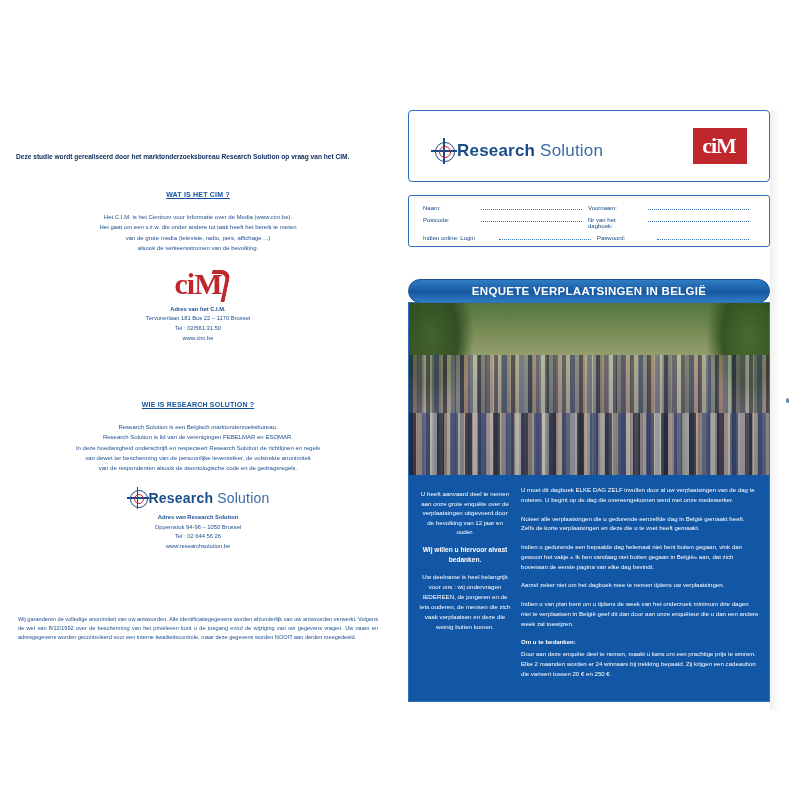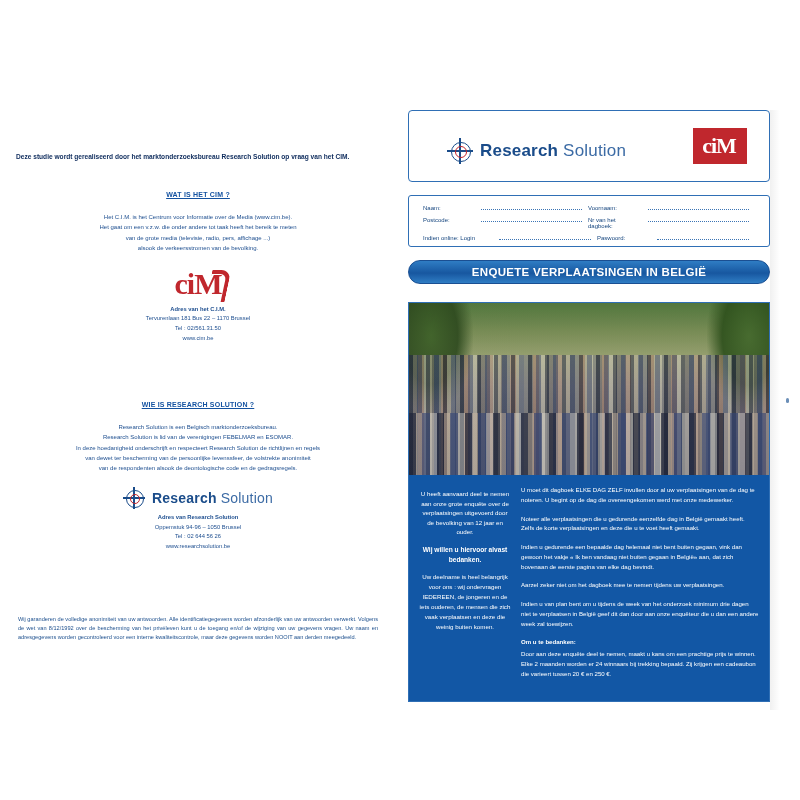--- a/index.html
+++ b/index.html
@@ -114,22 +114,21 @@
     font-size: 6px;
     color: #1d4e8f;
     line-height: 1.7;
   }
 
   
   .rs-logo {
     display: flex;
     align-items: center;
     justify-content: center;
-    gap: 7px;
-    margin: 14px 16px 4px;
+    margin: 14px 0 4px;
   }
   .rs-mark {
     width: 22px;
     height: 22px;
     position: relative;
   }
   .rs-mark .ring {
     position: absolute;
     left: 3px; top: 3px;
     width: 16px; height: 16px;
@@ -242,21 +241,21 @@
     flex: 1;
     border-bottom: 1px dotted #3a74b5;
     height: 7px;
     margin: 0 6px;
   }
   .f-label2 { width: 54px; flex: none; text-align: left; }
 
   .banner {
     position: absolute;
     left: 18px;
-    top: 150px;
+    top: 169px;
     width: 362px;
     height: 24px;
     border-radius: 12px;
     background: linear-gradient(180deg,#2f7dc4 0%, #1757a0 55%, #2f7dc4 100%);
     border: 1px solid #1a4f92;
     color: #fff;
     font-weight: bold;
     font-size: 11.5px;
     display: flex;
     align-items: center;

